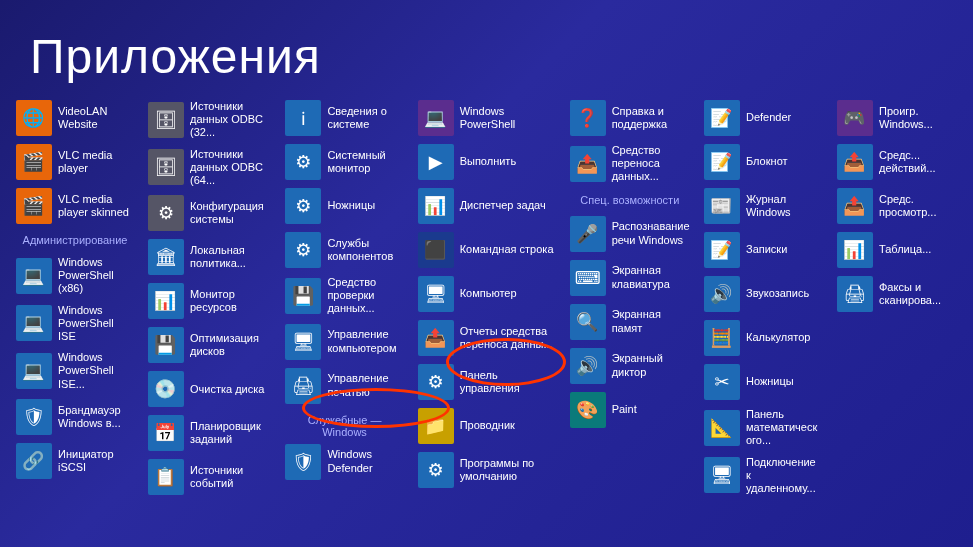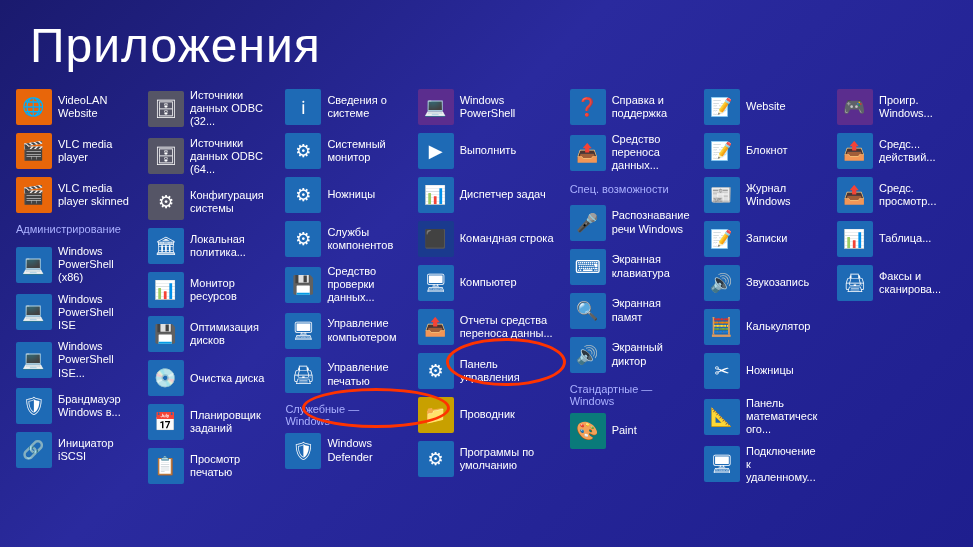--- a/index.html
+++ b/index.html
@@ -11,20 +11,21 @@
       color: white;
       overflow: hidden;
       position: relative;
     }
     .page-title {
       font-size: 48px;
       font-weight: 200;
       padding: 18px 30px 12px 30px;
       color: white;
       letter-spacing: 1px;
+      margin-top: 11px;
     }
     .apps-grid {
       display: flex;
       flex-direction: row;
       gap: 0;
       padding: 0 10px;
       overflow: hidden;
       height: calc(547px - 90px);
     }
     .column {
@@ -60,20 +61,21 @@
       font-size: 11px;
       line-height: 1.2;
       color: white;
       word-break: break-word;
     }
     .section-label {
       font-size: 11px;
       color: #aab0ff;
       padding: 6px 6px 2px 6px;
       min-height: 24px;
+      text-align: center;
     }
     
     .ic-orange { background-color: #e8660a; }
     .ic-blue { background-color: #1e6ab5; }
     .ic-gray { background-color: #555566; }
     .ic-purple { background-color: #5b2d8e; }
     .ic-darkblue { background-color: #1a3a8e; }
     .ic-teal { background-color: #0a7a7a; }
     .ic-yellow { background-color: #c8a000; }
 
@@ -162,21 +164,21 @@
       <div class="app-item">
         <div class="app-icon ic-blue">💿</div>
         <div class="app-label">Очистка диска</div>
       </div>
       <div class="app-item">
         <div class="app-icon ic-blue">📅</div>
         <div class="app-label">Планировщик заданий</div>
       </div>
       <div class="app-item">
         <div class="app-icon ic-blue">📋</div>
-        <div class="app-label">Просмотр печатью</div>
+        <div class="app-label">Источники событий</div>
       </div>
     </div>
     <div class="column">
       <div class="app-item">
         <div class="app-icon ic-blue">ℹ</div>
         <div class="app-label">Сведения о системе</div>
       </div>
       <div class="app-item">
         <div class="app-icon ic-blue">⚙</div>
         <div class="app-label">Системный монитор</div>
@@ -264,30 +266,29 @@
         <div class="app-label">Экранная клавиатура</div>
       </div>
       <div class="app-item">
         <div class="app-icon ic-blue">🔍</div>
         <div class="app-label">Экранная памят</div>
       </div>
       <div class="app-item">
         <div class="app-icon ic-blue">🔊</div>
         <div class="app-label">Экранный диктор</div>
       </div>
-      <div class="section-label">Стандартные — Windows</div>
       <div class="app-item">
         <div class="app-icon ic-teal">🎨</div>
         <div class="app-label">Paint</div>
       </div>
     </div>
     <div class="column">
       <div class="app-item">
         <div class="app-icon ic-blue">📝</div>
-        <div class="app-label">Website</div>
+        <div class="app-label">Defender</div>
       </div>
       <div class="app-item">
         <div class="app-icon ic-blue">📝</div>
         <div class="app-label">Блокнот</div>
       </div>
       <div class="app-item">
         <div class="app-icon ic-blue">📰</div>
         <div class="app-label">Журнал Windows</div>
       </div>
       <div class="app-item">

